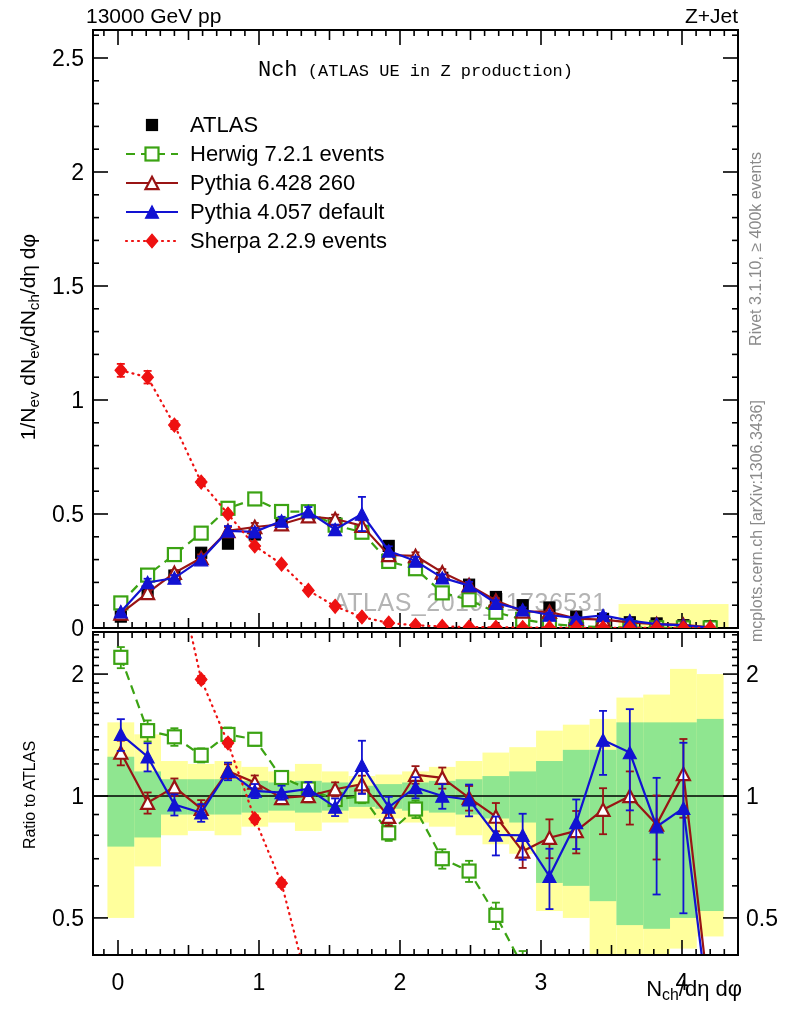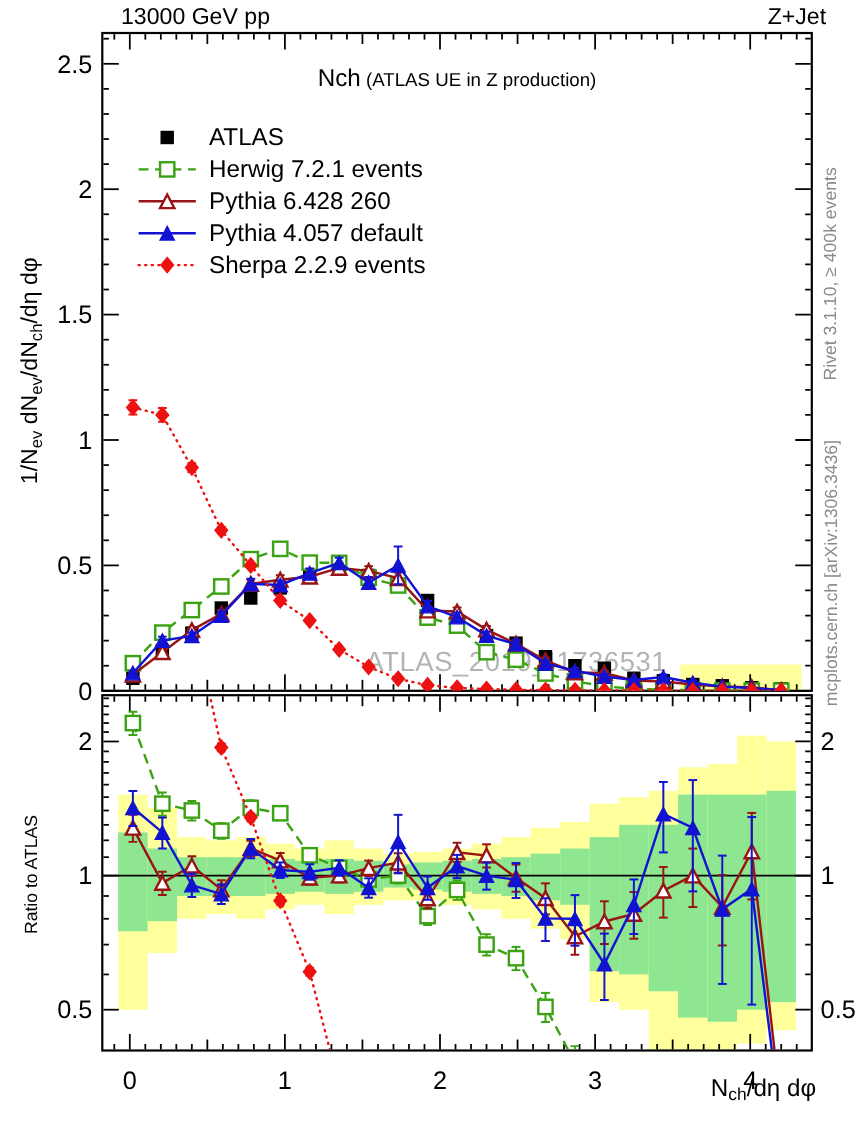--- a/index.html
+++ b/index.html
@@ -1,21 +1,21 @@
 <!DOCTYPE html>
 <html><head>
 <meta charset="utf-8">
 <style>
   html,body{margin:0;padding:0;background:#fff;}
   .canvas{position:relative;width:786px;height:1024px;background:#fff;overflow:hidden;
           font-family:"Liberation Sans",sans-serif;color:#000;}
   .abs{position:absolute;}
-  .header-left{left:110px;top:4px;font-size:21px;}
-  .header-right{left:0;top:4px;width:738px;text-align:right;font-size:21px;margin-left:13px;}
-  .plot-title{left:93px;top:58px;width:645px;text-align:center;}
+  .header-left{left:86px;top:4px;font-size:21px;}
+  .header-right{left:0;top:4px;width:738px;text-align:right;font-size:21px;}
+  .plot-title{left:93px;top:58px;width:645px;text-align:center;font-family:Liberation Mono, monospace;}
   .plot-title .main{font-size:22px;}
   .plot-title .sub{font-size:17px;}
   .legend{left:124px;top:110px;z-index:5;}
   .legend .row{display:flex;align-items:center;height:29px;}
   .legend .mk{width:56px;height:20px;flex:0 0 56px;}
   .legend .lab{font-size:22px;margin-left:10px;white-space:nowrap;}
   .ylabel{left:-272px;top:325px;width:600px;text-align:center;font-size:21px;
           transform:rotate(-90deg);}
   .ratio-ylabel{left:-120px;top:786px;width:300px;text-align:center;font-size:16px;
           transform:rotate(-90deg);}

